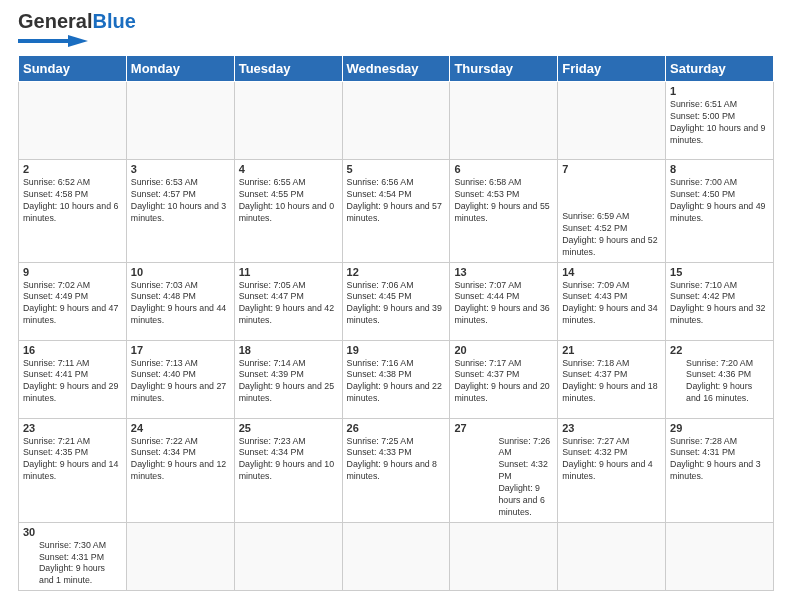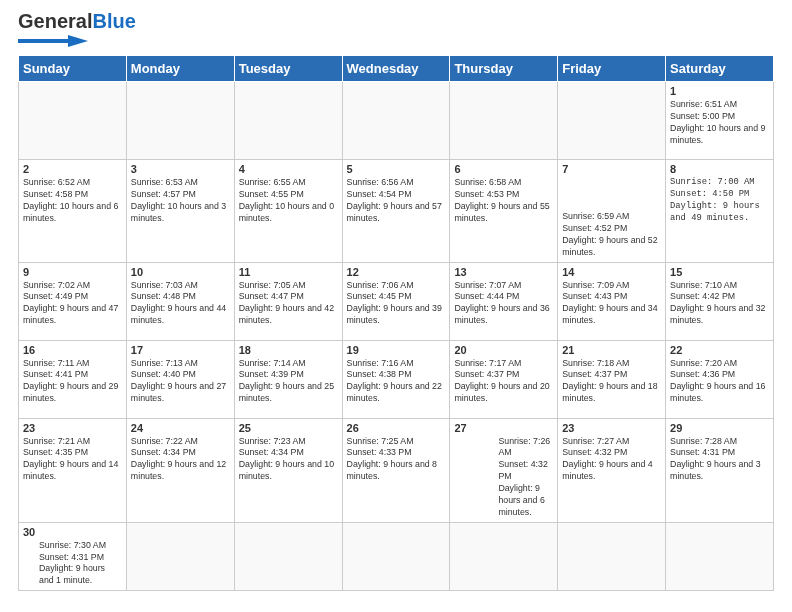--- a/index.html
+++ b/index.html
@@ -166,21 +166,21 @@
 Daylight: 9 hours and 55 minutes.</div>
           </td>
           <td>
             <span class="day-num">7</span>
             <div class="day-info" style="white-space: pre-line; margin-top: 36px;">Sunrise: 6:59 AM
 Sunset: 4:52 PM
 Daylight: 9 hours and 52 minutes.</div>
           </td>
           <td>
             <span class="day-num">8</span>
-            <div class="day-info" style="white-space: pre-line; font-family: Liberation Mono, monospace;">Sunrise: 7:00 AM
+            <div class="day-info" style="white-space: pre-line;">Sunrise: 7:00 AM
 Sunset: 4:50 PM
 Daylight: 9 hours and 49 minutes.</div>
           </td>
         </tr>
         <tr>
           <td>
             <span class="day-num">9</span>
             <div class="day-info" style="white-space: pre-line;">Sunrise: 7:02 AM
 Sunset: 4:49 PM
 Daylight: 9 hours and 47 minutes.</div>
@@ -254,21 +254,21 @@
 Daylight: 9 hours and 20 minutes.</div>
           </td>
           <td>
             <span class="day-num">21</span>
             <div class="day-info" style="white-space: pre-line;">Sunrise: 7:18 AM
 Sunset: 4:37 PM
 Daylight: 9 hours and 18 minutes.</div>
           </td>
           <td>
             <span class="day-num">22</span>
-            <div class="day-info" style="white-space: pre-line;">Sunrise: 7:20 AM
+            <div class="day-info" style="white-space: pre-line; margin-left: 16px;">Sunrise: 7:20 AM
 Sunset: 4:36 PM
 Daylight: 9 hours and 16 minutes.</div>
           </td>
         </tr>
         <tr>
           <td>
             <span class="day-num">23</span>
             <div class="day-info" style="white-space: pre-line;">Sunrise: 7:21 AM
 Sunset: 4:35 PM
 Daylight: 9 hours and 14 minutes.</div>

